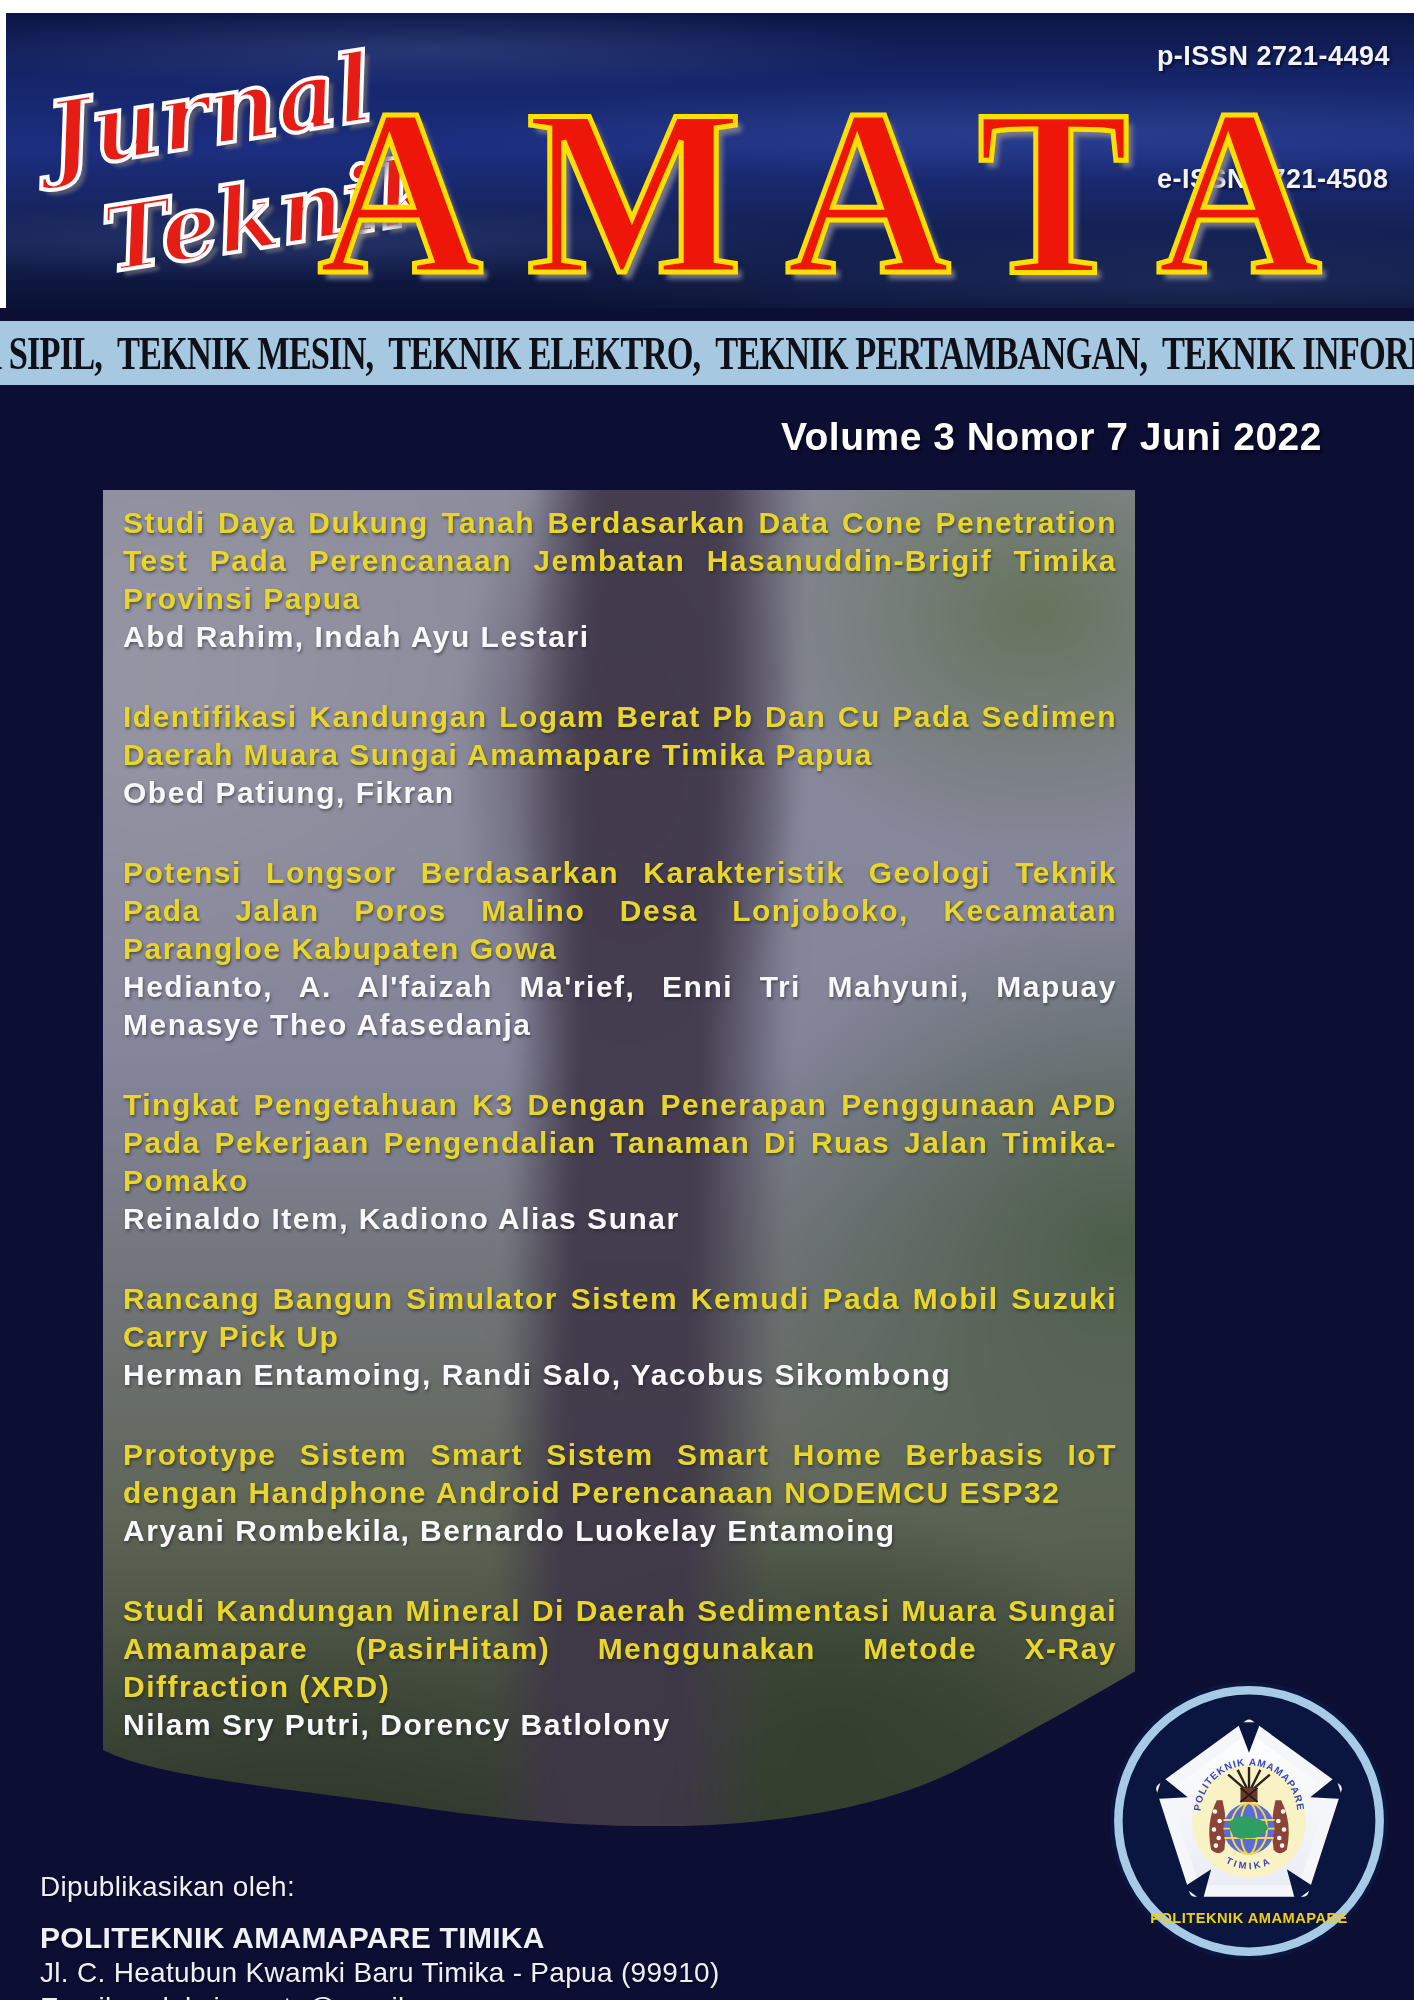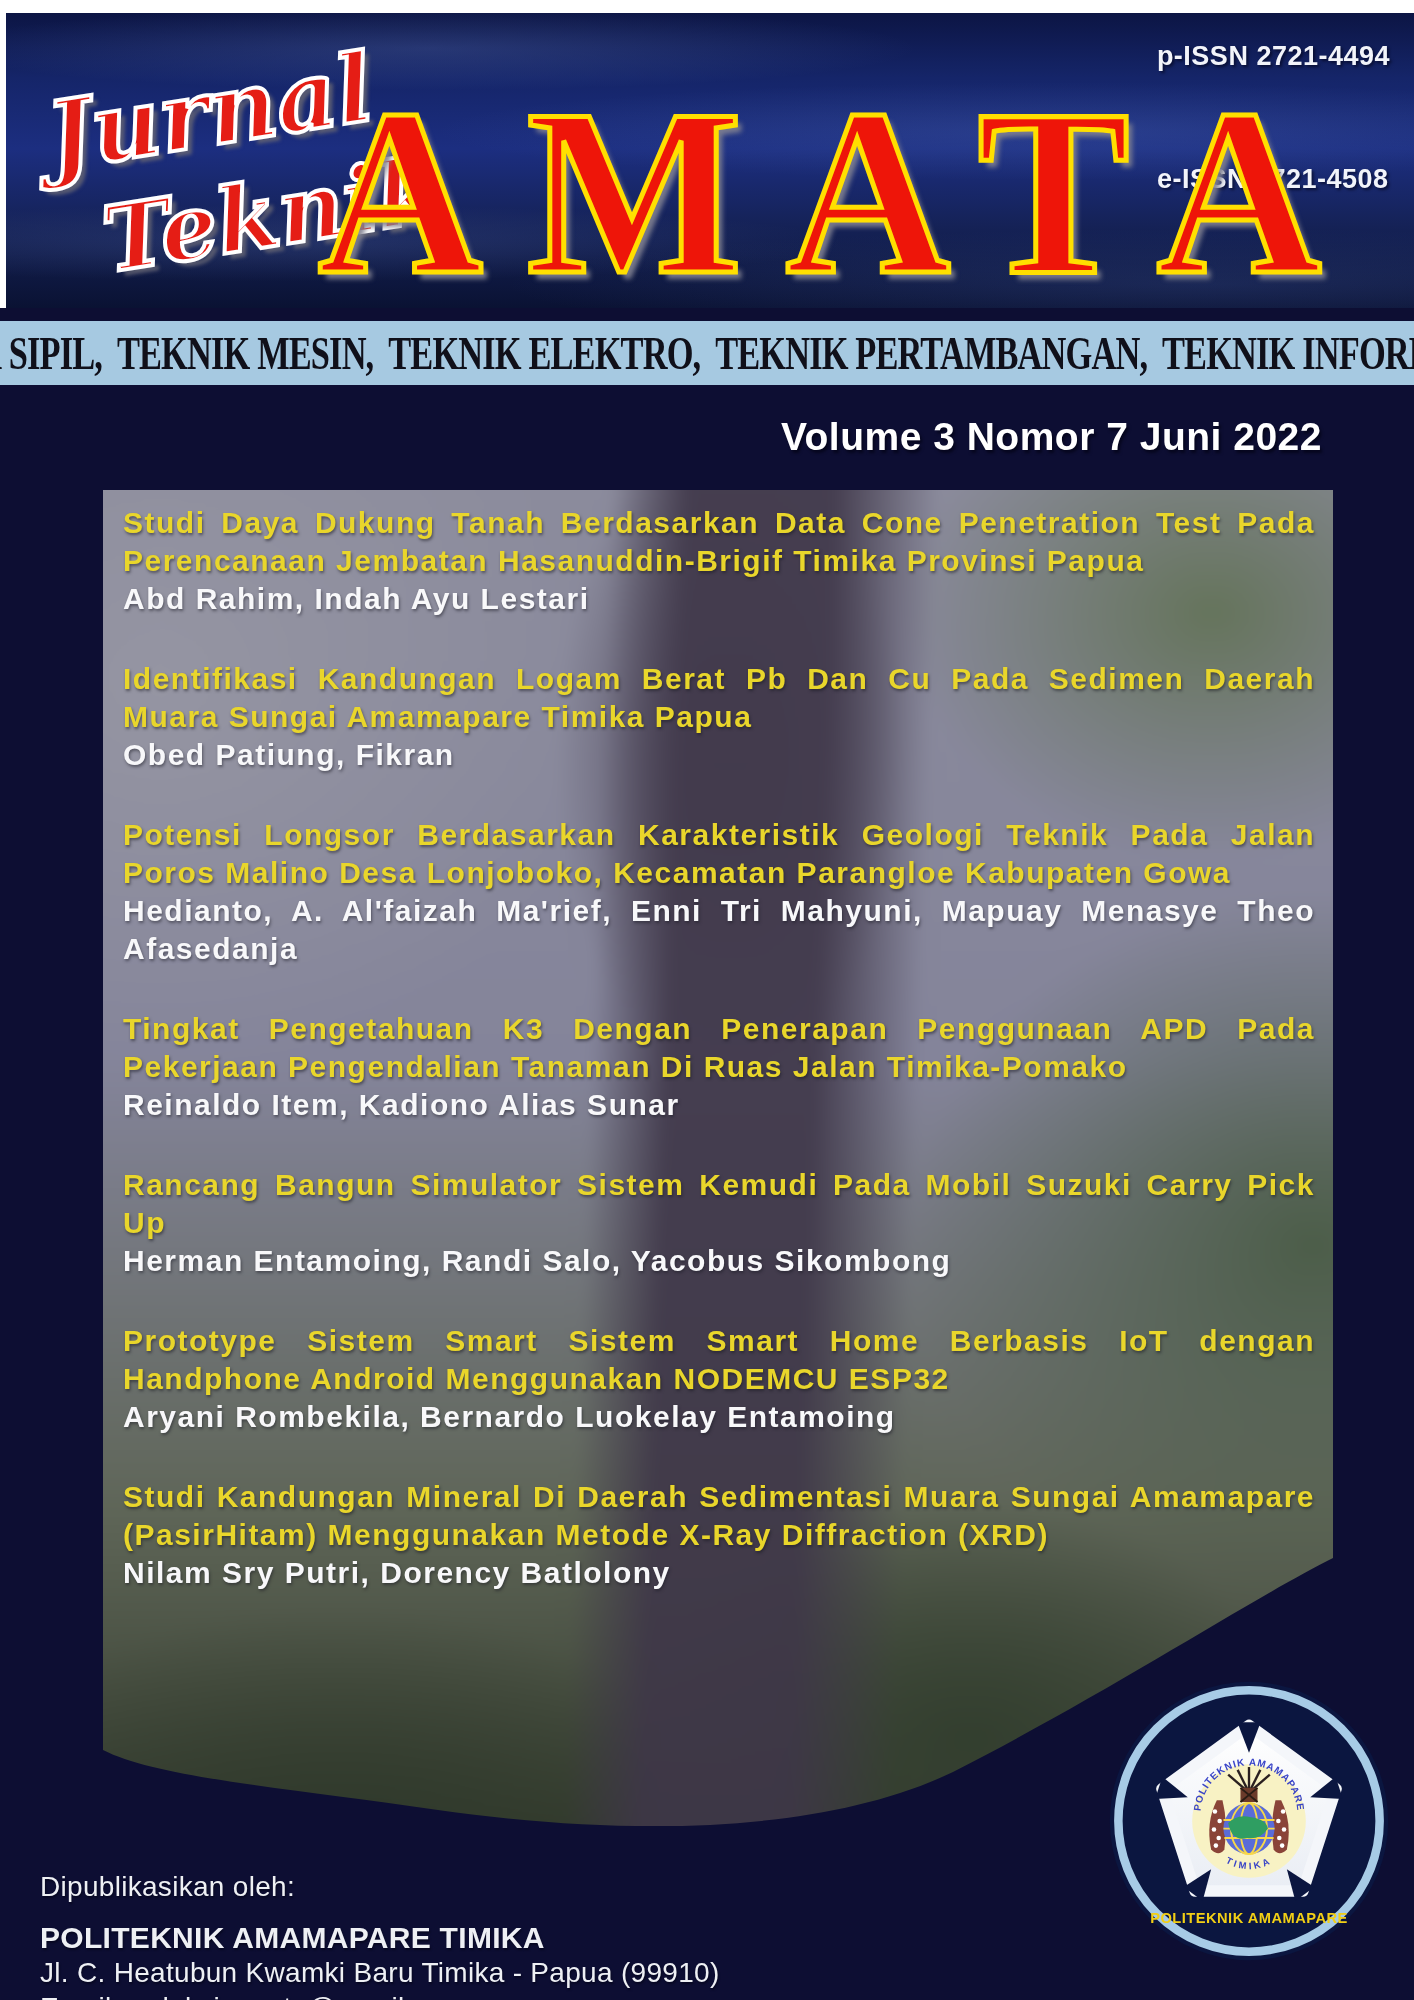--- a/index.html
+++ b/index.html
@@ -40,21 +40,21 @@
   .band{position:absolute;left:0;top:308px;width:100%;height:64px;background:#a6c9e1;
     display:flex;align-items:center;justify-content:center;overflow:hidden;}
   .band-text{font-family:"Liberation Serif",serif;font-weight:bold;font-size:40px;
     color:#10101a;white-space:nowrap;transform:scale(.86,1.18);letter-spacing:-1px;}
 
   
   .volume{position:absolute;top:402px;right:92px;color:#ffffff;font-weight:bold;
     font-size:39px;letter-spacing:.5px;text-shadow:2px 3px 3px rgba(0,0,15,.6);}
 
   
-  .panel{position:absolute;left:103px;top:477px;width:1230px;height:1370px;overflow:hidden;
+  .panel{position:absolute;left:103px;top:477px;width:1032px;height:1370px;overflow:hidden;
     clip-path:path("M0 0 H1230 V1068 C1150 1108 1010 1200 850 1282 C725 1342 535 1348 335 1320 C185 1298 55 1288 0 1260 Z");}
   .panel .photo{position:absolute;left:-18px;top:-18px;right:-18px;bottom:-18px;
     filter:blur(7px);
     background-color:#7f7f92;
     background-image:
       radial-gradient(ellipse 250px 480px at 51% 20%, rgba(66,58,76,.95), rgba(66,58,76,0) 70%),
       linear-gradient(92deg, rgba(60,54,72,0) 40%, rgba(62,54,72,.9) 46% 57%, rgba(60,54,72,0) 65%),
       radial-gradient(ellipse 430px 340px at 89% 10%, rgba(98,114,86,.92), transparent 72%),
       radial-gradient(ellipse 540px 470px at 97% 55%, rgba(74,92,70,.95), transparent 75%),
       radial-gradient(ellipse 430px 320px at 70% 90%, rgba(50,62,46,.95), transparent 75%),
@@ -116,21 +116,21 @@
       </div>
       <div class="article">
         <p class="title">Tingkat Pengetahuan K3 Dengan Penerapan Penggunaan APD Pada Pekerjaan Pengendalian Tanaman Di Ruas Jalan Timika-Pomako</p>
         <p class="authors">Reinaldo Item, Kadiono Alias Sunar</p>
       </div>
       <div class="article">
         <p class="title">Rancang Bangun Simulator Sistem Kemudi Pada Mobil Suzuki Carry Pick Up</p>
         <p class="authors">Herman Entamoing, Randi Salo, Yacobus Sikombong</p>
       </div>
       <div class="article">
-        <p class="title">Prototype Sistem Smart Sistem Smart Home Berbasis IoT dengan Handphone Android Menggunakan NODEMCU ESP32</p>
+        <p class="title">Prototype Sistem Smart Sistem Smart Home Berbasis IoT dengan Handphone Android Perencanaan NODEMCU ESP32</p>
         <p class="authors">Aryani Rombekila, Bernardo Luokelay Entamoing</p>
       </div>
       <div class="article">
         <p class="title">Studi Kandungan Mineral Di Daerah Sedimentasi Muara Sungai Amamapare (PasirHitam) Menggunakan Metode X-Ray Diffraction (XRD)</p>
         <p class="authors">Nilam Sry Putri, Dorency Batlolony</p>
       </div>
     </div>
   </div>
 
   <div class="publisher">

